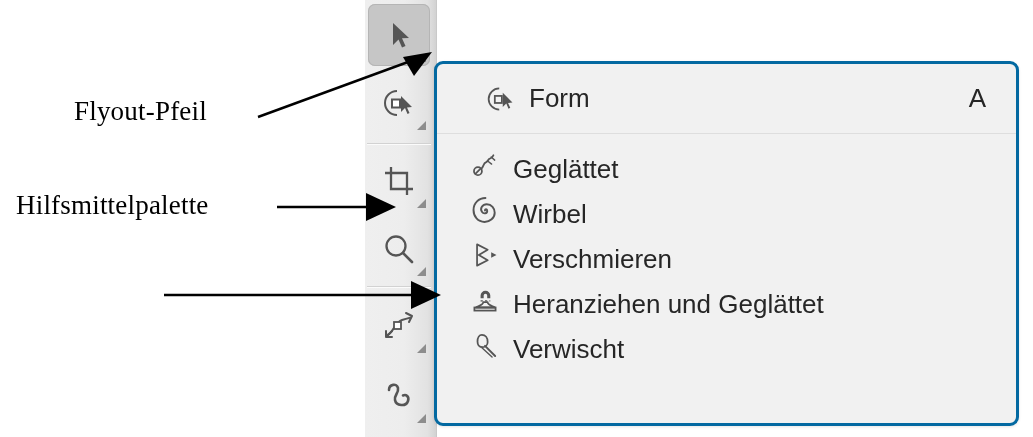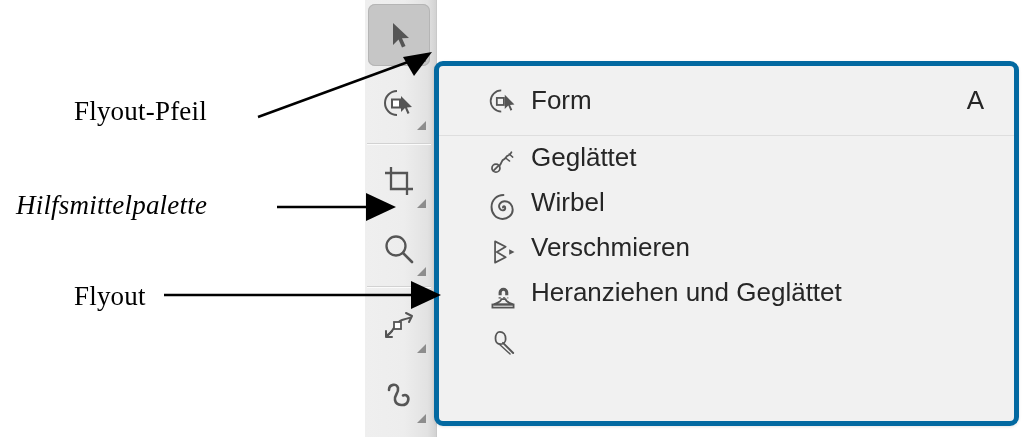--- a/index.html
+++ b/index.html
@@ -21,21 +21,21 @@
   
   .annot-label {
     position: absolute;
     font-family: "Liberation Serif", serif;
     font-size: 27px;
     color: #000000;
     white-space: nowrap;
     letter-spacing: 0.2px;
   }
   #lbl-flyout-pfeil { left: 74px; top: 96px; text-align: right; }
-  #lbl-hilfsmittel  { left: 16px;  top: 190px; font-style: italic; }
+  #lbl-hilfsmittel  { left: 16px;  top: 190px; }
   #lbl-flyout       { left: 74px;  top: 281px; }
 
   .annot-arrow { position: absolute; overflow: visible; }
 
   
   #toolbar {
     position: absolute;
     left: 365px;
     top: 0px;
     width: 72px;
@@ -81,40 +81,40 @@
   }
 
   
   #flyout {
     position: absolute;
     left: 434px;
     top: 61px;
     width: 585px;
     height: 365px;
     background: #f1f1f1;
-    border: 5px solid #0369a1;
+    border: 3px solid #0369a1;
     border-radius: 9px;
     box-sizing: border-box;
     box-shadow: 0 1px 3px rgba(0,0,0,0.10);
   }
   #flyout-header {
     position: relative;
     height: 70px;
     display: flex;
     align-items: center;
     border-bottom: 1px solid #dedede;
     box-sizing: border-box;
   }
   #flyout-list { position: relative; padding-top: 6px; }
 
   .fly-item {
     display: flex;
-    align-items: flex-start;
+    align-items: flex-end;
     height: 45px;
-    padding-left: 44px;
+    padding-left: 28px;
     box-sizing: border-box;
   }
   .fly-icon {
     width: 40px;
     min-width: 40px;
     height: 40px;
     display: flex;
     align-items: center;
     justify-content: center;
     color: #555555;
@@ -268,31 +268,31 @@
       </div>
 
       <div class="fly-item">
         <span class="fly-icon">
           <svg width="30" height="30" viewBox="0 0 34 34">
             <path d="M13.5 5.5 C17.5 5.5 20 9 20 13.5 C20 17 17.5 19.5 14.5 19.5 C11 19.5 8.5 17 8.5 13 C8.5 9 10.5 5.5 13.5 5.5 Z" fill="none" stroke="#555555" stroke-width="2"></path>
             <path d="M17 18 L28.5 29.5" stroke="#555555" stroke-width="2.2" stroke-linecap="round"></path>
             <path d="M13.5 20 L25 30.5" stroke="#555555" stroke-width="1.6" stroke-linecap="round"></path>
           </svg>
         </span>
+        <span class="fly-label">Verwischt</span>
       </div>
 
 
     </div>
   </div>
 
   <span id="lbl-flyout-pfeil" class="annot-label">Flyout-Pfeil</span>
 
   <span id="lbl-hilfsmittel" class="annot-label">Hilfsmittelpalette</span>
 
-  <span id="lbl-flyout" class="annot-label">Flyout</span>
 
   <svg class="annot-arrow" style="left:0;top:0;" width="1033" height="437">
     <line x1="258" y1="117" x2="408" y2="62" stroke="#000000" stroke-width="2.4"></line>
     <path d="M432 52 L403 57 L414 76 Z" fill="#000000"></path>
   </svg>
 
   <svg class="annot-arrow" style="left:0;top:0;" width="1033" height="437">
     <line x1="277" y1="207" x2="368" y2="207" stroke="#000000" stroke-width="2.4"></line>
     <path d="M396 207 L366 193 L366 221 Z" fill="#000000"></path>
   </svg>

